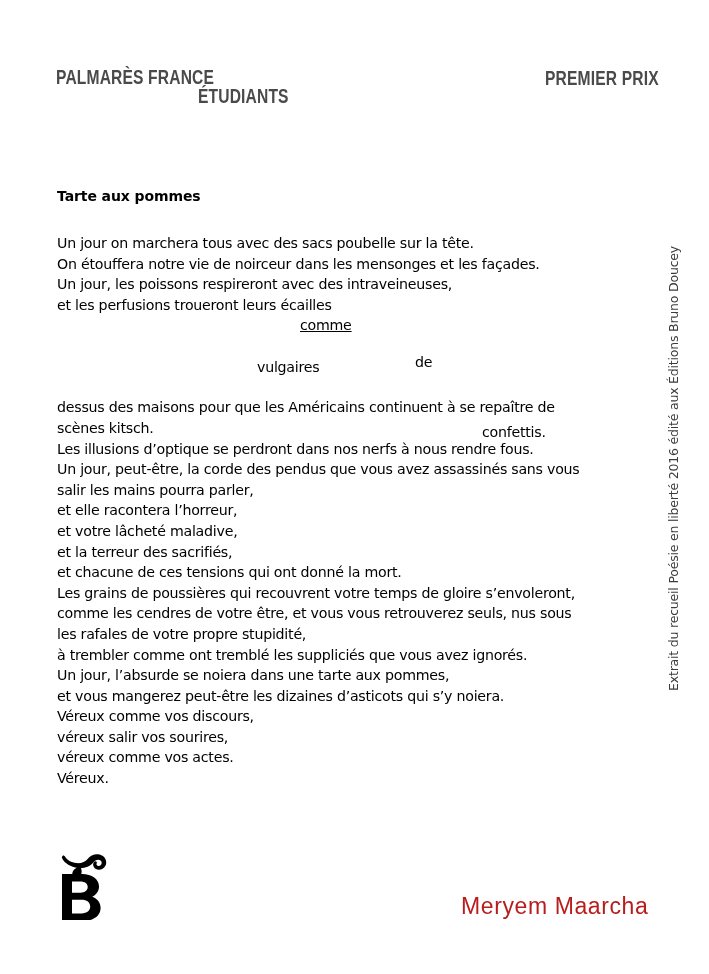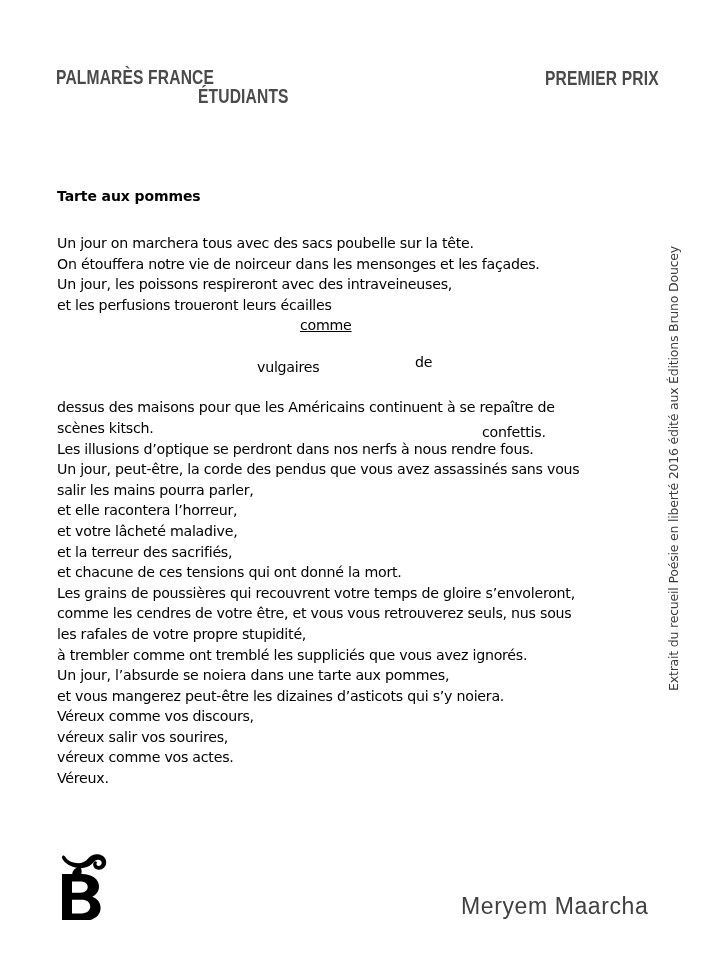--- a/index.html
+++ b/index.html
@@ -134,21 +134,21 @@
     height: 72px;
   }
   .author {
     position: absolute;
     left: 461px;
     top: 893px;
     font-family: "Liberation Sans", sans-serif;
     font-weight: 300;
     font-size: 23px;
     letter-spacing: 0.6px;
-    color: #404040;
+    color: #b91c1c;
     white-space: nowrap;
   }
 </style>
 </head>
 <body>
 
 <div class="page">
 
   <div class="hdr-palmares">PALMARÈS FRANCE</div>
 

